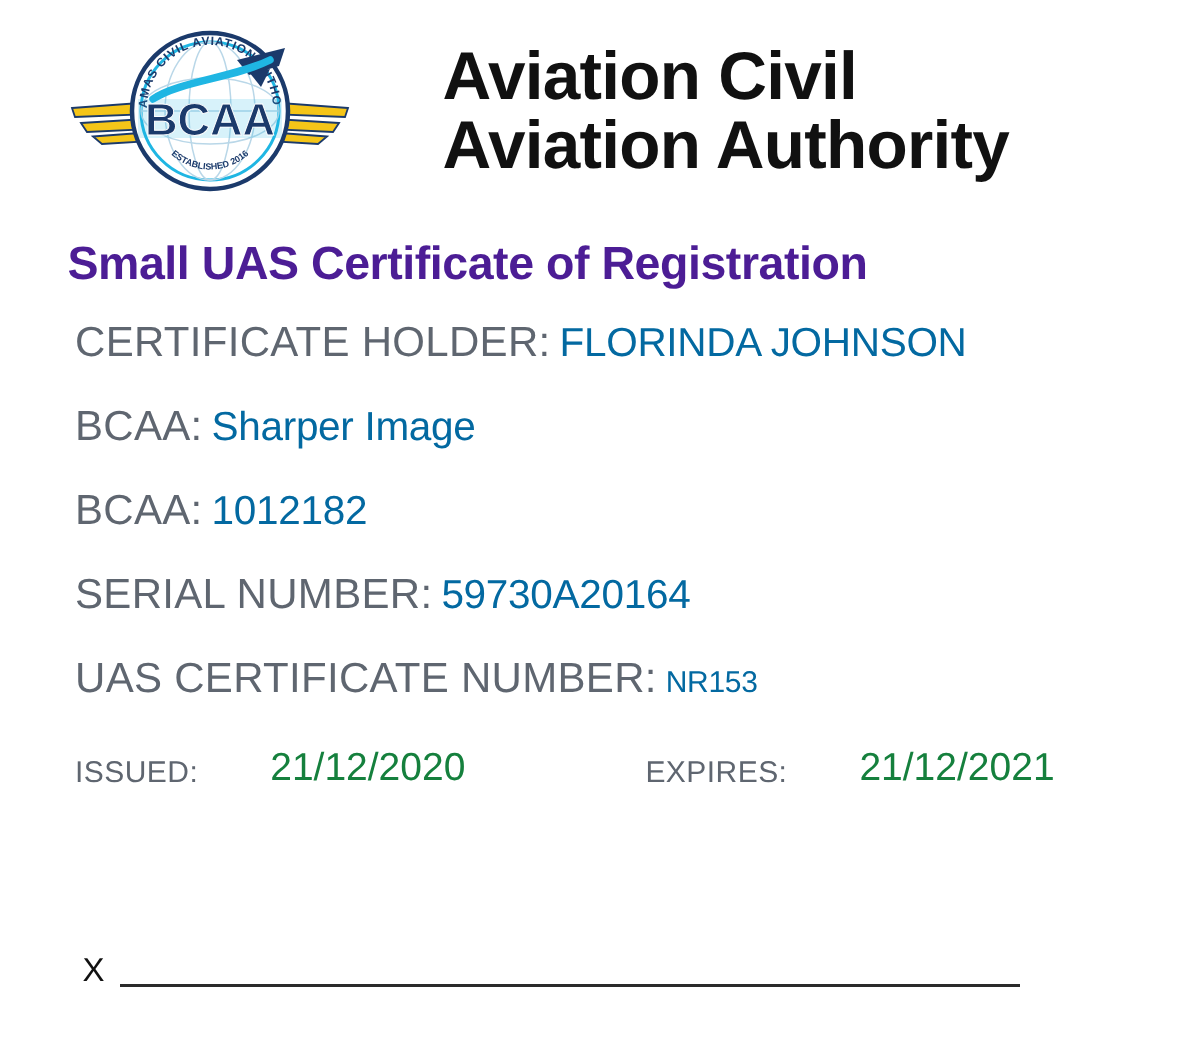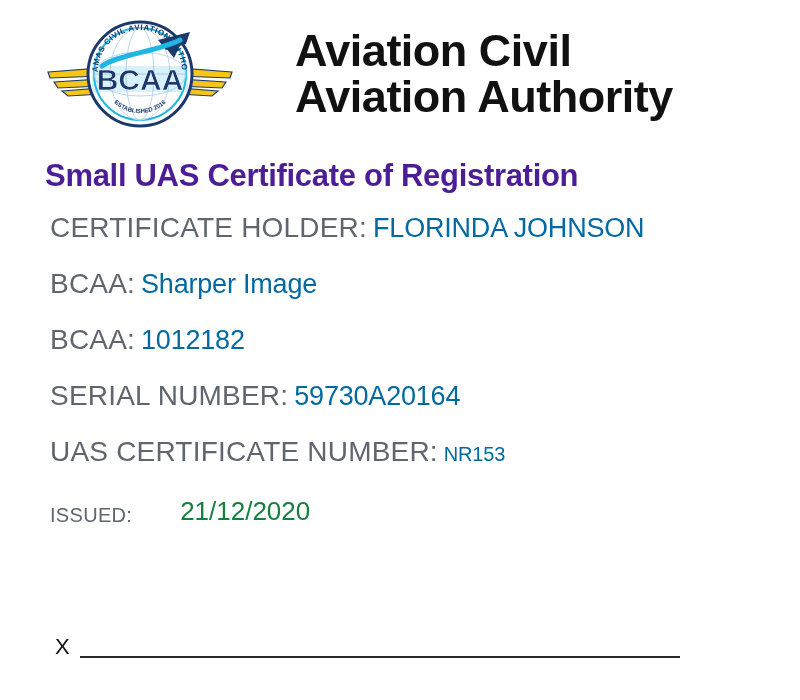--- a/index.html
+++ b/index.html
@@ -218,20 +218,24 @@
       <span class="field-label">UAS CERTIFICATE NUMBER:</span>
       <span class="field-value small">NR153</span>
     </div>
   </div>
 
   <div class="dates-row">
     <div class="date-block issued">
       <span class="date-label">ISSUED:</span>
       <span class="date-value">21/12/2020</span>
     </div>
+    <div class="date-block expires">
+      <span class="date-label">EXPIRES:</span>
+      <span class="date-value">21/12/2021</span>
+    </div>
   </div>
 
   <div class="signature">
     <span class="sig-x">X</span>
     <span class="sig-line"></span>
   </div>
 
 </div>
 
 </body></html>

